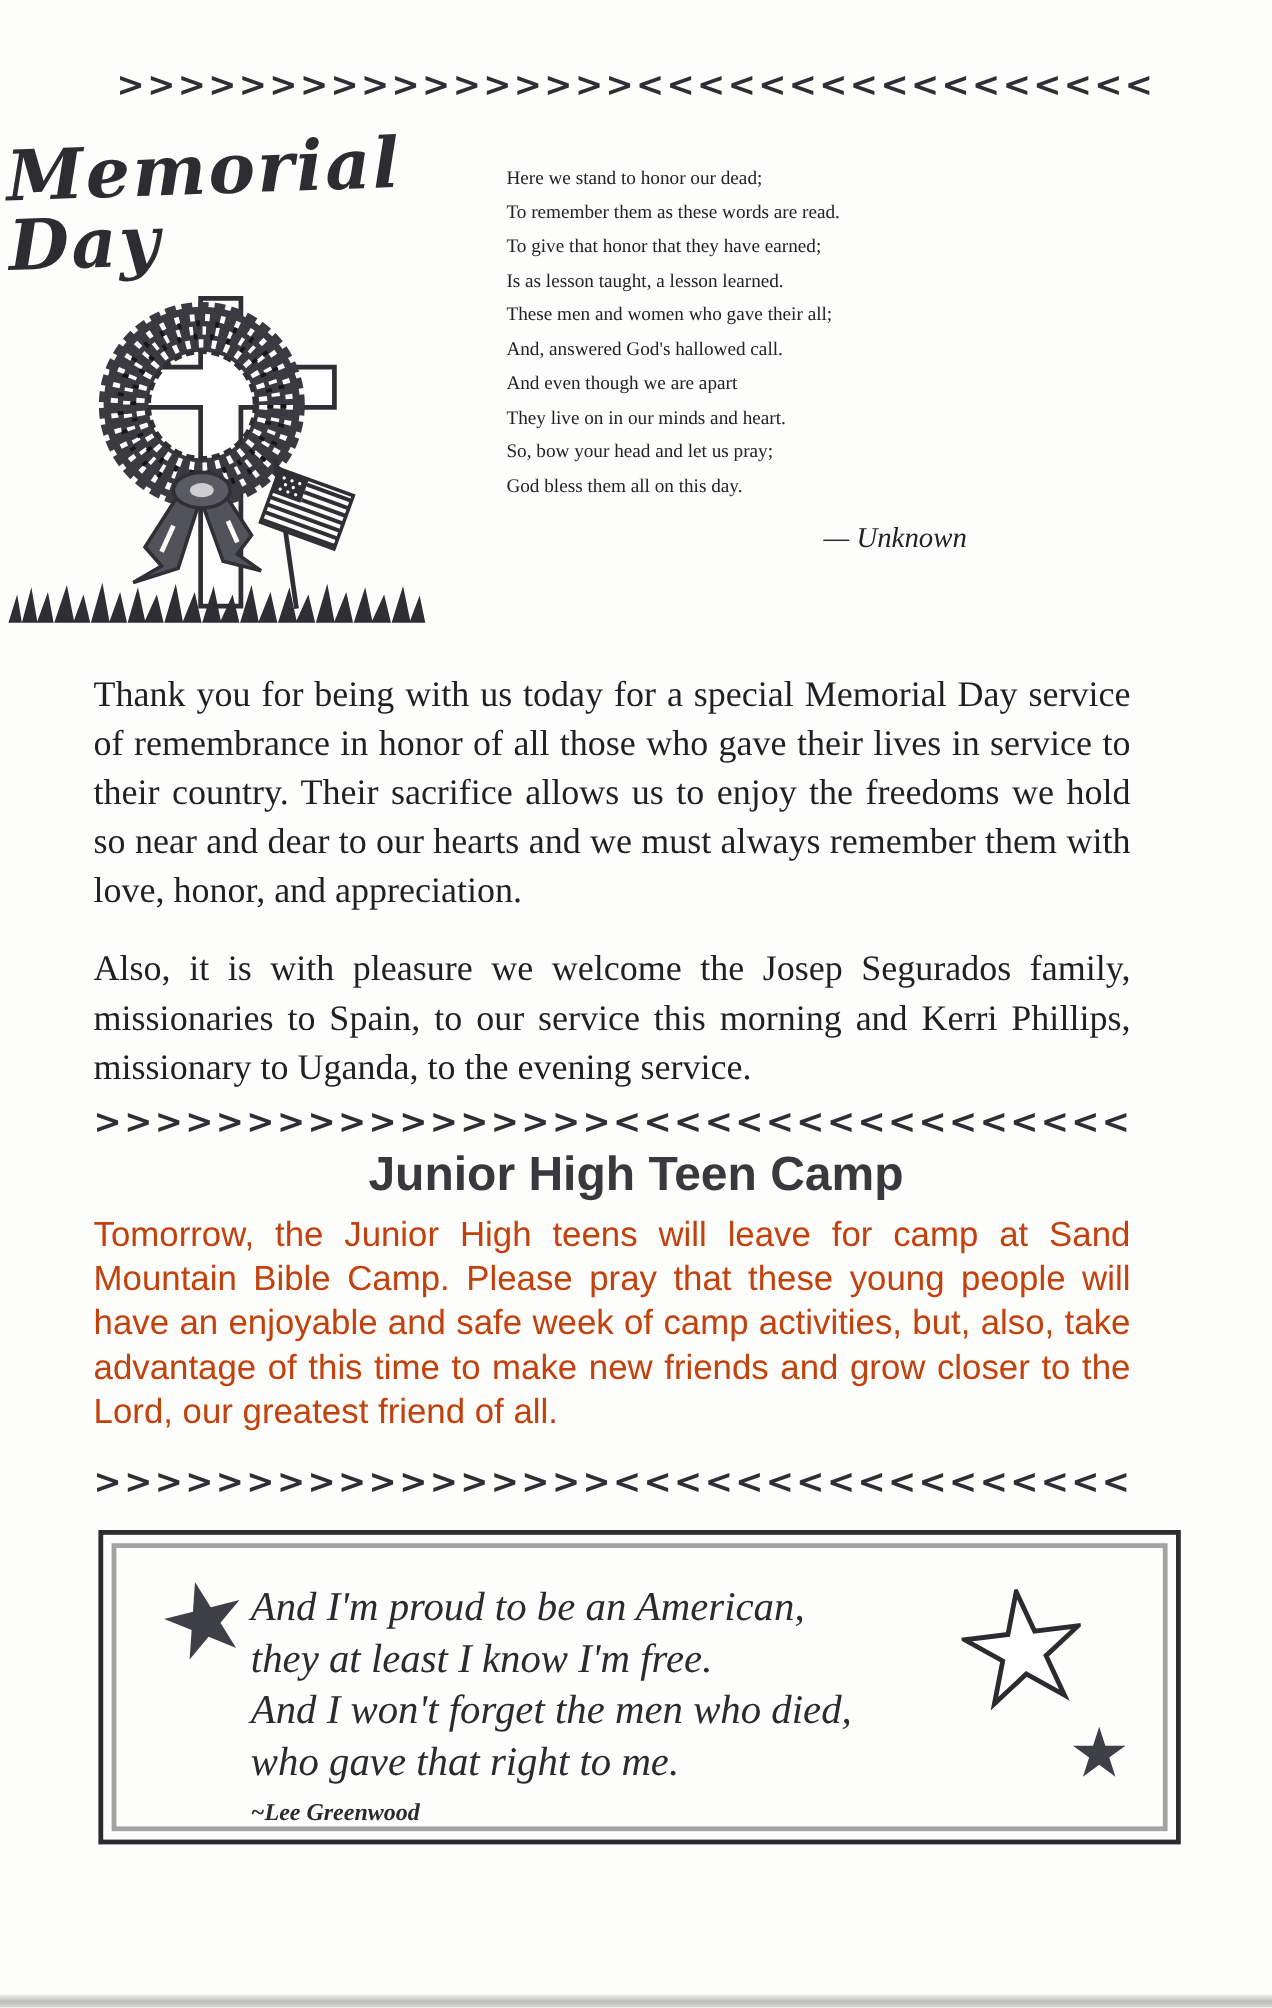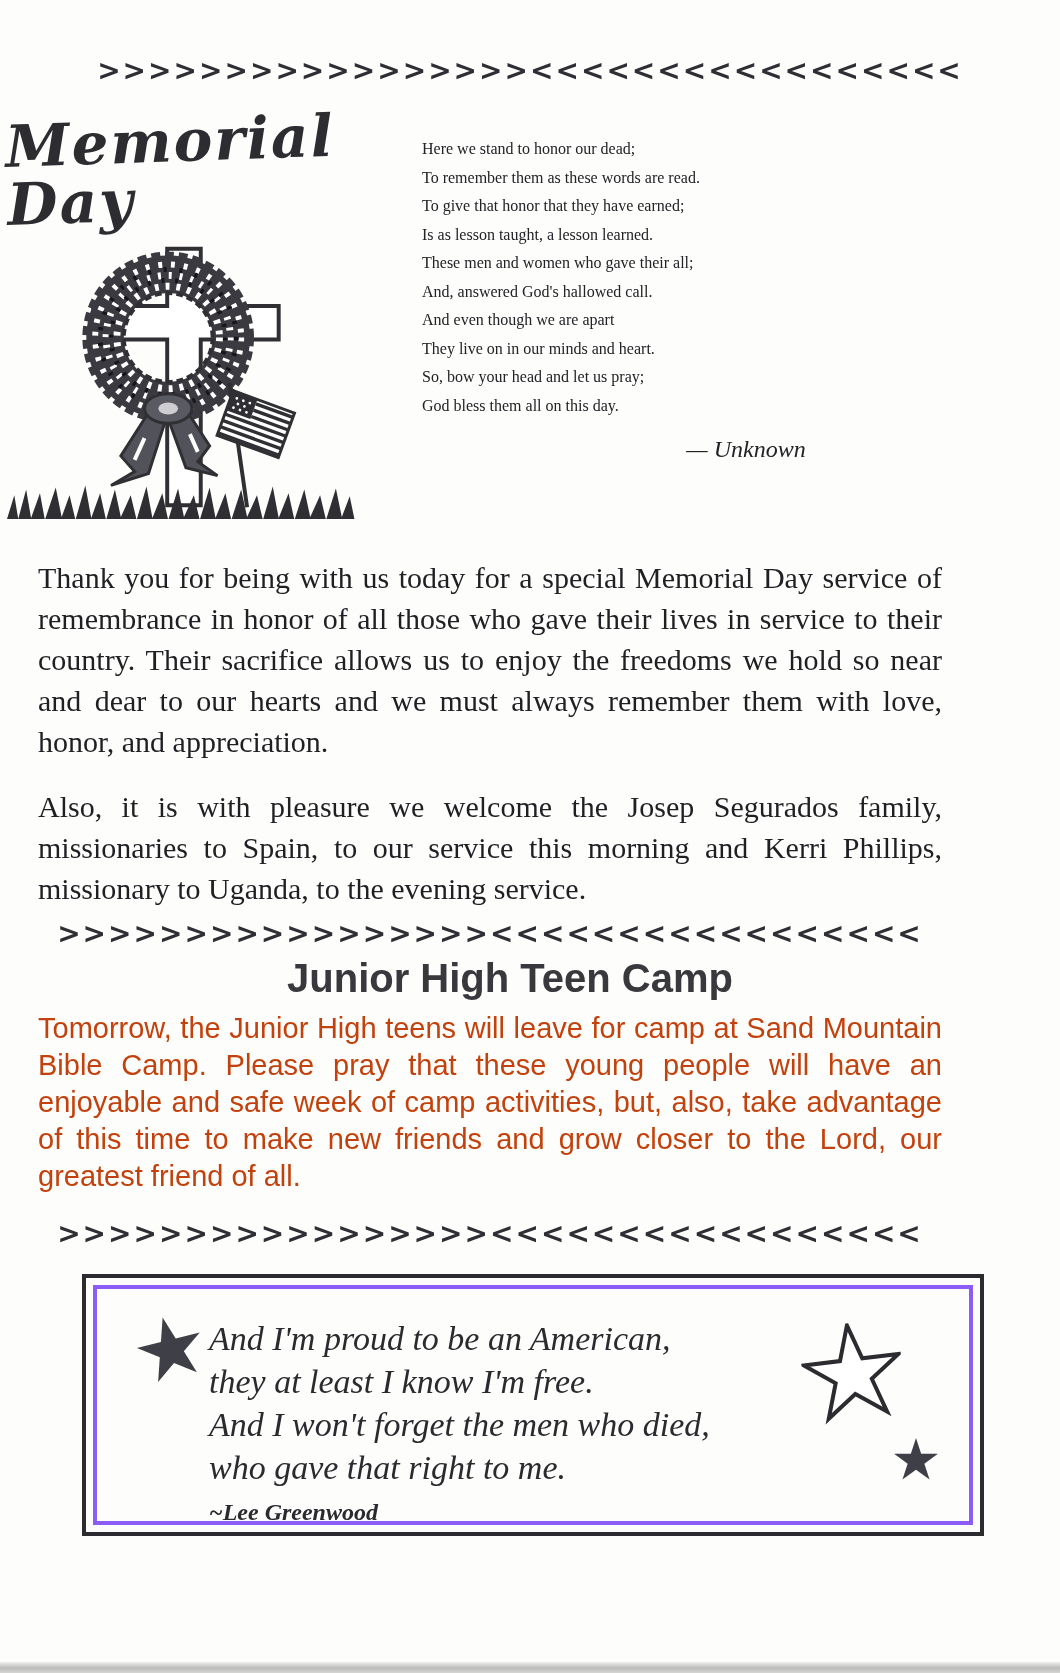--- a/index.html
+++ b/index.html
@@ -5,21 +5,21 @@
   html,body { margin:0; padding:0; background:#e9e9e7; }
   .page {
     position:relative;
     width:1060px; height:1673px;
     margin:0 auto;
     background:#fdfdfb;
     overflow:hidden;
     color:#26262b;
     font-family:"Liberation Serif", serif;
   }
-  .content { padding-left:38px; padding-right:118px;margin-top:20px; }
+  .content { padding-left:78px; padding-right:118px;margin-top:20px; }
 
   
   .divider {
     text-align:center;
     font-family:"DejaVu Sans", sans-serif;
     font-weight:bold;
     font-size:28px;
     letter-spacing:2px;
     color:#2e2e34;
     white-space:nowrap;
@@ -78,31 +78,31 @@
     margin:10px 0 0 0;
     font-family:"Liberation Sans", sans-serif;
     font-size:29px; line-height:37px;
     text-align:justify;
     color:#c2410c;
   }
 
   
   .quote-wrap { padding-left:82px; margin-top:24px; }
   .quote-box { width:880px; border:4px solid #2b2b30; padding:7px; background:#fdfdfb; }
-  .quote-inner { position:relative; border:4px solid #8b5cf6; height:232px; }
+  .quote-inner { position:relative; border:4px solid #a3a3a3; height:232px; }
   .quote-text {
     padding:28px 0 0 112px;
     font-style:italic;
     font-size:34px; line-height:43px;
     color:#2a2a2f;
   }
   .quote-attr {
     margin:10px 0 0 112px;
     font-style:italic; font-weight:bold;
-    font-size:24px; color:#2a2a2f;
+    font-size:20px; color:#2a2a2f;
   }
   .star { position:absolute; }
   .star-left   { left:40px;  top:26px;  transform:rotate(-14deg); }
   .star-outline{ left:706px; top:34px;  transform:rotate(-7deg); }
   .star-small  { left:796px; top:148px; }
 
   .scan-edge {
     position:absolute; left:0; bottom:0; width:100%; height:11px;
     background:linear-gradient(#efefed, #bcbcba 55%, #d6d6d4);
   }

